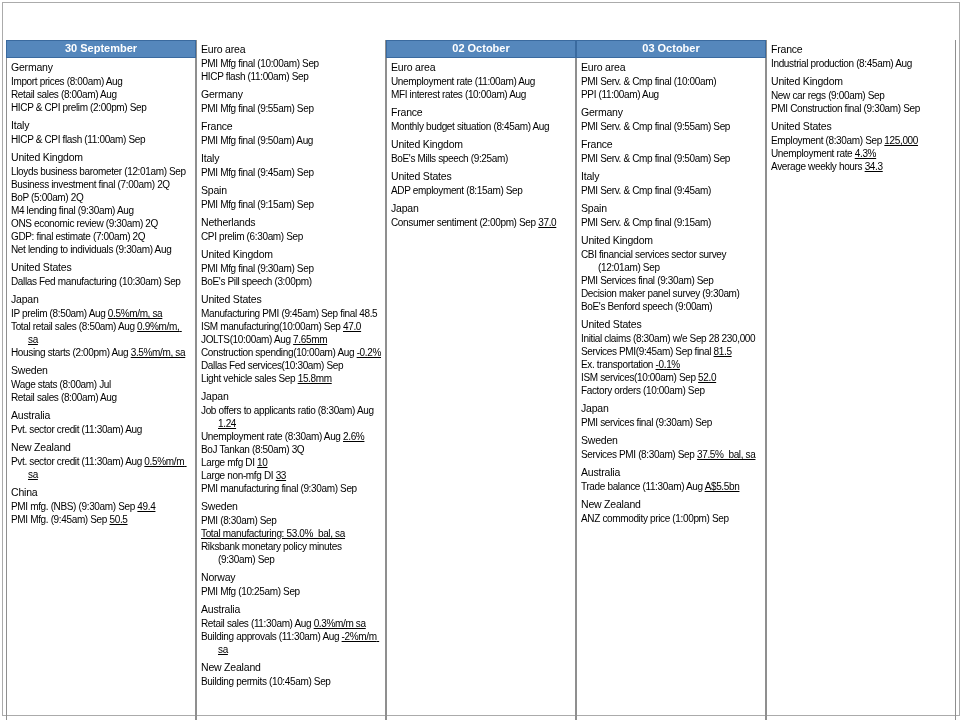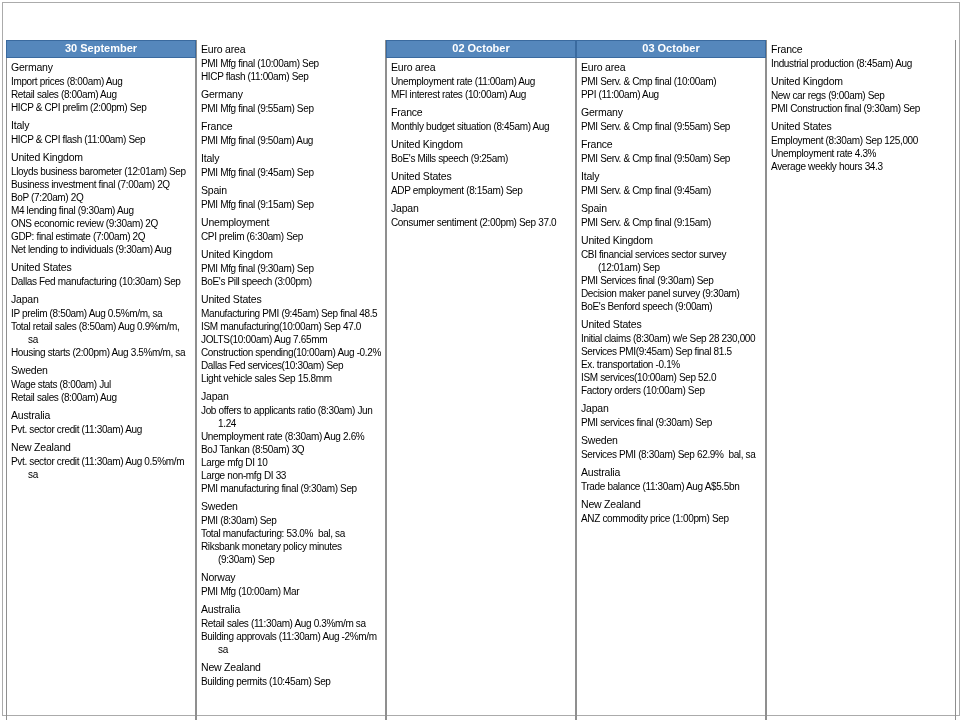--- a/index.html
+++ b/index.html
@@ -42,21 +42,21 @@
   .country{
     font-weight:normal;font-size:10.5px;line-height:13px;
     margin:5px 0 1px 0;letter-spacing:-0.2px;
   }
   .section:first-child .country{margin-top:0;}
   .event{
     font-size:10px;line-height:13px;letter-spacing:-0.35px;
     padding-left:17px;text-indent:-17px;
     white-space:pre-wrap;
   }
-  .event .u{}
+  .event .u{text-decoration:underline;}
   .holiday{
     margin-top:auto;
     font-style:italic;font-size:14px;line-height:13px;letter-spacing:-0.2px;
     padding-top:6px;
     text-align:center;
   }
 </style>
 </head>
 <body>
 
@@ -72,21 +72,21 @@
             <div class="event"><span class="t">HICP &amp; CPI prelim (2:00pm) Sep</span></div>
           </div>
           <div class="section">
             <div class="country">Italy</div>
             <div class="event"><span class="t">HICP &amp; CPI flash (11:00am) Sep</span></div>
           </div>
           <div class="section">
             <div class="country">United Kingdom</div>
             <div class="event"><span class="t">Lloyds business barometer (12:01am) Sep</span></div>
             <div class="event"><span class="t">Business investment final (7:00am) 2Q</span></div>
-            <div class="event"><span class="t">BoP (7:20am) 2Q</span></div>
+            <div class="event"><span class="t">BoP (5:00am) 2Q</span></div>
             <div class="event"><span class="t">M4 lending final (9:30am) Aug</span></div>
             <div class="event"><span class="t">ONS economic review (9:30am) 2Q</span></div>
             <div class="event"><span class="t">GDP: final estimate (7:00am) 2Q</span></div>
             <div class="event"><span class="t">Net lending to individuals (9:30am) Aug</span></div>
           </div>
           <div class="section">
             <div class="country">United States</div>
             <div class="event"><span class="t">Dallas Fed manufacturing (10:30am) Sep</span></div>
           </div>
           <div class="section">
@@ -101,20 +101,25 @@
             <div class="event"><span class="t">Retail sales (8:00am) Aug</span></div>
           </div>
           <div class="section">
             <div class="country">Australia</div>
             <div class="event"><span class="t">Pvt. sector credit (11:30am) Aug</span></div>
           </div>
           <div class="section">
             <div class="country">New Zealand</div>
             <div class="event"><span class="t">Pvt. sector credit (11:30am) Aug </span><span class="u">0.5%m/m sa</span></div>
           </div>
+          <div class="section">
+            <div class="country">China</div>
+            <div class="event"><span class="t">PMI mfg. (NBS) (9:30am) Sep </span><span class="u">49.4</span></div>
+            <div class="event"><span class="t">PMI Mfg. (9:45am) Sep </span><span class="u">50.5</span></div>
+          </div>
         </div>
       </div>
       <div class="col">
         <div class="col-body">
           <div class="section">
             <div class="country">Euro area</div>
             <div class="event"><span class="t">PMI Mfg final (10:00am) Sep</span></div>
             <div class="event"><span class="t">HICP flash (11:00am) Sep</span></div>
           </div>
           <div class="section">
@@ -127,55 +132,55 @@
           </div>
           <div class="section">
             <div class="country">Italy</div>
             <div class="event"><span class="t">PMI Mfg final (9:45am) Sep</span></div>
           </div>
           <div class="section">
             <div class="country">Spain</div>
             <div class="event"><span class="t">PMI Mfg final (9:15am) Sep</span></div>
           </div>
           <div class="section">
-            <div class="country">Unemployment</div>
+            <div class="country">Netherlands</div>
             <div class="event"><span class="t">CPI prelim (6:30am) Sep</span></div>
           </div>
           <div class="section">
             <div class="country">United Kingdom</div>
             <div class="event"><span class="t">PMI Mfg final (9:30am) Sep</span></div>
             <div class="event"><span class="t">BoE's Pill speech (3:00pm)</span></div>
           </div>
           <div class="section">
             <div class="country">United States</div>
             <div class="event"><span class="t">Manufacturing PMI (9:45am) Sep final 48.5</span></div>
             <div class="event"><span class="t">ISM manufacturing(10:00am) Sep </span><span class="u">47.0</span></div>
             <div class="event"><span class="t">JOLTS(10:00am) Aug </span><span class="u">7.65mm</span></div>
             <div class="event"><span class="t">Construction spending(10:00am) Aug </span><span class="u">-0.2%</span></div>
             <div class="event"><span class="t">Dallas Fed services(10:30am) Sep</span></div>
             <div class="event"><span class="t">Light vehicle sales Sep </span><span class="u">15.8mm</span></div>
           </div>
           <div class="section">
             <div class="country">Japan</div>
-            <div class="event"><span class="t">Job offers to applicants ratio (8:30am) Jun </span><span class="u">1.24</span></div>
+            <div class="event"><span class="t">Job offers to applicants ratio (8:30am) Aug </span><span class="u">1.24</span></div>
             <div class="event"><span class="t">Unemployment rate (8:30am) Aug </span><span class="u">2.6%</span></div>
             <div class="event"><span class="t">BoJ Tankan (8:50am) 3Q</span></div>
             <div class="event"><span class="t">Large mfg DI </span><span class="u">10</span></div>
             <div class="event"><span class="t">Large non-mfg DI </span><span class="u">33</span></div>
             <div class="event"><span class="t">PMI manufacturing final (9:30am) Sep</span></div>
           </div>
           <div class="section">
             <div class="country">Sweden</div>
             <div class="event"><span class="t">PMI (8:30am) Sep</span></div>
             <div class="event"><span class="t"></span><span class="u">Total manufacturing: 53.0%  bal, sa</span></div>
             <div class="event"><span class="t">Riksbank monetary policy minutes (9:30am) Sep</span></div>
           </div>
           <div class="section">
             <div class="country">Norway</div>
-            <div class="event"><span class="t">PMI Mfg (10:00am) Mar</span></div>
+            <div class="event"><span class="t">PMI Mfg (10:25am) Sep</span></div>
           </div>
           <div class="section">
             <div class="country">Australia</div>
             <div class="event"><span class="t">Retail sales (11:30am) Aug </span><span class="u">0.3%m/m sa</span></div>
             <div class="event"><span class="t">Building approvals (11:30am) Aug </span><span class="u">-2%m/m sa</span></div>
           </div>
           <div class="section">
             <div class="country">New Zealand</div>
             <div class="event"><span class="t">Building permits (10:45am) Sep</span></div>
           </div>
@@ -247,21 +252,21 @@
             <div class="event"><span class="t">Ex. transportation </span><span class="u">-0.1%</span></div>
             <div class="event"><span class="t">ISM services(10:00am) Sep </span><span class="u">52.0</span></div>
             <div class="event"><span class="t">Factory orders (10:00am) Sep</span></div>
           </div>
           <div class="section">
             <div class="country">Japan</div>
             <div class="event"><span class="t">PMI services final (9:30am) Sep</span></div>
           </div>
           <div class="section">
             <div class="country">Sweden</div>
-            <div class="event"><span class="t">Services PMI (8:30am) Sep </span><span class="u">62.9%  bal, sa</span></div>
+            <div class="event"><span class="t">Services PMI (8:30am) Sep </span><span class="u">37.5%  bal, sa</span></div>
           </div>
           <div class="section">
             <div class="country">Australia</div>
             <div class="event"><span class="t">Trade balance (11:30am) Aug </span><span class="u">A$5.5bn</span></div>
           </div>
           <div class="section">
             <div class="country">New Zealand</div>
             <div class="event"><span class="t">ANZ commodity price (1:00pm) Sep</span></div>
           </div>
           <div class="holiday">Holiday: China</div>

